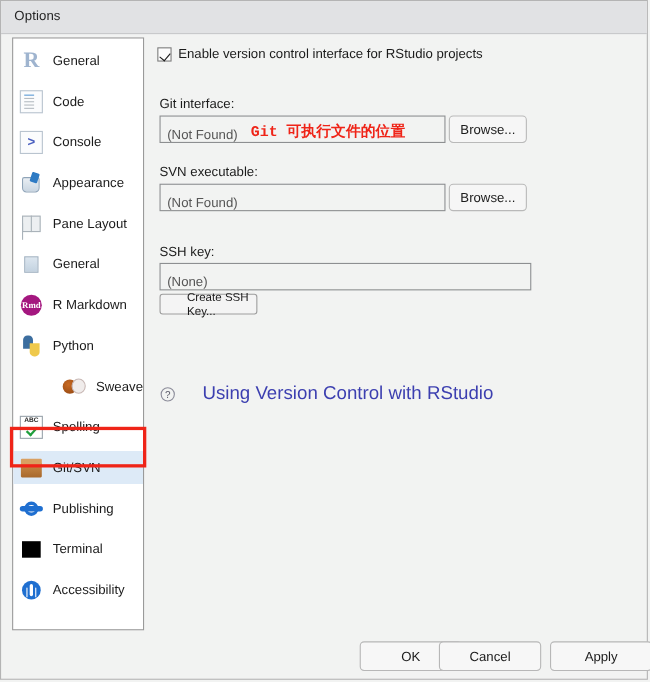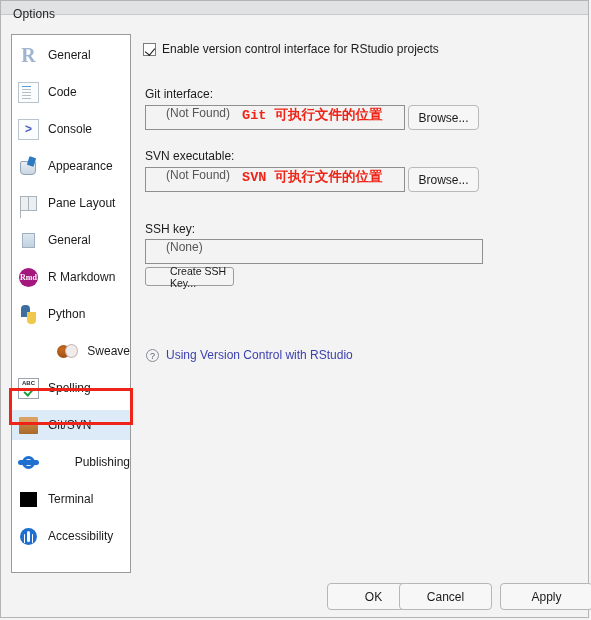--- a/index.html
+++ b/index.html
@@ -22,21 +22,21 @@
     height: 618px;
     border: 1px solid #b4b4b4;
     background: #f2f3f2;
     box-sizing: border-box;
   }
   
   .titlebar {
     position: absolute;
     left: 0; top: 0;
     width: 100%;
-    height: 14px;
+    height: 30px;
     background: #e1e2e4;
     border-bottom: 1px solid #c8c9cb;
     box-sizing: border-box;
   }
   .titlebar-label {
     position: absolute;
     left: 12px;
     top: 6px;
     font-size: 12px;
     color: #242424;
@@ -356,22 +356,22 @@
     font-size: 12px;
     color: #1b1b1b;
   }
   .textbox {
     position: absolute;
     background: #f2f3f2;
     border: 1px solid #8d8f91;
     box-sizing: border-box;
     height: 25px;
     display: flex;
-    align-items: flex-start;
-    padding-left: 20px;
+    align-items: flex-end;
+    padding-left: 6px;
   }
   .ph {
     color: #565656;
     font-size: 12px;
     white-space: nowrap;
   }
   .redannot {
     color: #ef2418;
     font-family: "Liberation Serif", serif;
     font-weight: bold;
@@ -420,23 +420,23 @@
     border: 1px solid #8b8b99;
     border-radius: 50%;
     color: #5a5a68;
     font-size: 9px;
     line-height: 12px;
     text-align: center;
     box-sizing: border-box;
     flex: 0 0 13px;
   }
   .linktext {
-    margin-left: 7px;
+    margin-left: 25px;
     color: #3c3fb0;
-    font-size: 12px;
+    font-size: 17px;
   }
   
   .footer-btn {
     position: absolute;
     width: 93px;
     height: 27px;
     background: #f7f7f7;
     border: 1px solid #b7b7b7;
     border-radius: 4px;
     box-sizing: border-box;
@@ -508,21 +508,21 @@
     <div class="side-item" style="top:338px;">
       <span class="ico ico-spelling"></span>
       <span class="side-label">Spelling</span>
     </div>
 
     <div class="side-item selected" style="top:375px;">
       <span class="ico ico-git"></span>
       <span class="side-label">Git/SVN</span>
     </div>
 
-    <div class="side-item" style="top:412px;justify-content:space-between;">
+    <div class="side-item" style="top:412px;">
       <span class="ico ico-publishing"></span>
       <span class="side-label">Publishing</span>
     </div>
 
     <div class="side-item" style="top:449px;">
       <span class="ico ico-terminal"></span>
       <span class="side-label">Terminal</span>
     </div>
 
     <div class="side-item" style="top:486px;">
@@ -544,21 +544,20 @@
     <div class="fieldlabel" style="top:50px;">Git interface:</div>
     <div class="textbox" style="left:2px; top:68px; width:260px;">
       <span class="ph">(Not Found)</span>
       <span class="redannot mono" style="margin-left:12px;">Git 可执行文件的位置</span>
     </div>
     <div class="btn btn-browse" style="left:265px; top:68px;">Browse...</div>
 
     <div class="fieldlabel" style="top:112px;">SVN executable:</div>
     <div class="textbox" style="left:2px; top:130px; width:260px;">
       <span class="ph">(Not Found)</span>
-      <span class="redannot mono" style="margin-left:12px;">SVN 可执行文件的位置</span>
     </div>
     <div class="btn btn-browse" style="left:265px; top:130px;">Browse...</div>
 
     <div class="fieldlabel" style="top:185px;">SSH key:</div>
     <div class="textbox" style="left:2px; top:202px; width:338px;">
       <span class="ph">(None)</span>
     </div>
     <div class="btn btn-sshkey" style="left:2px; top:230px;">Create SSH Key...</div>
 
     <div class="helplink">

